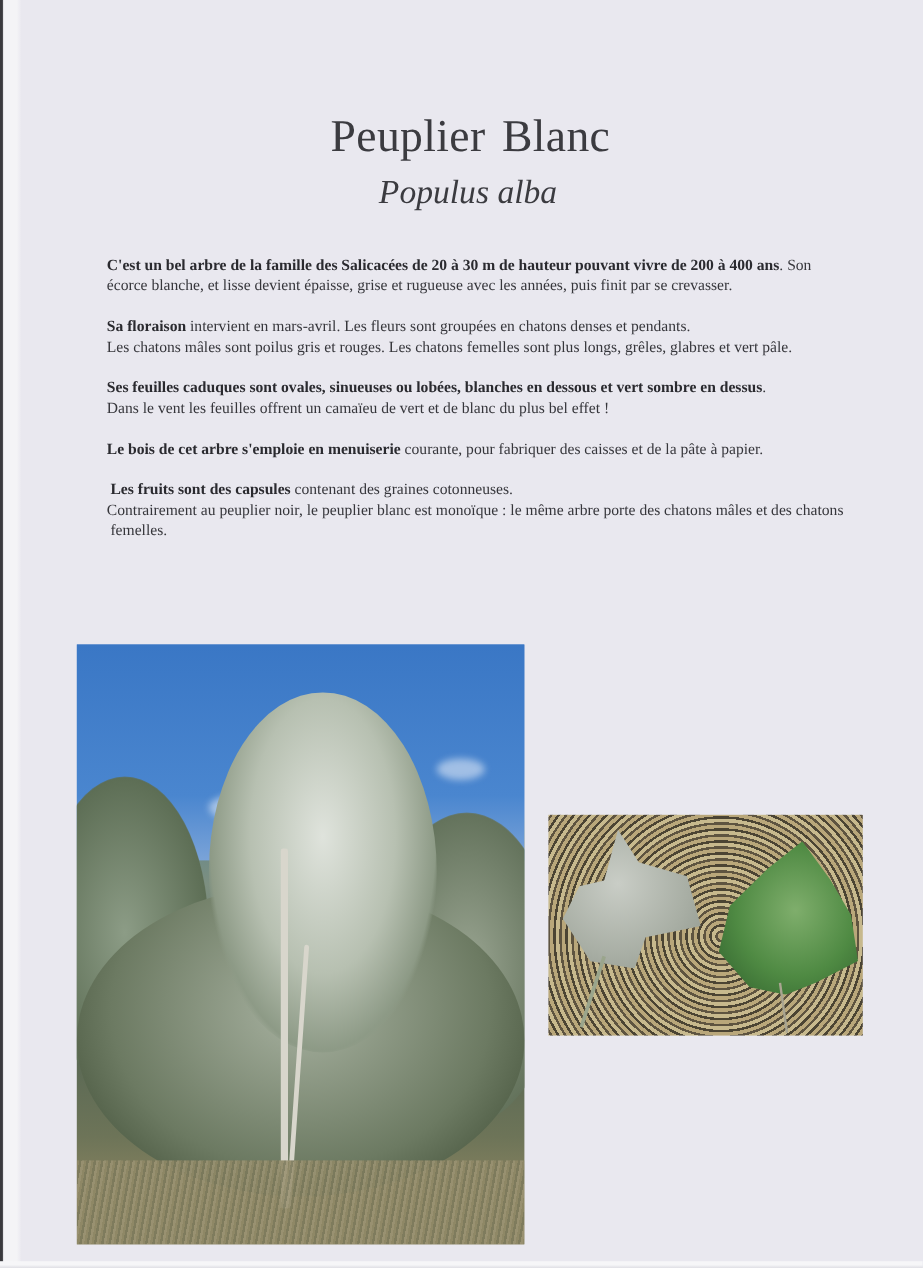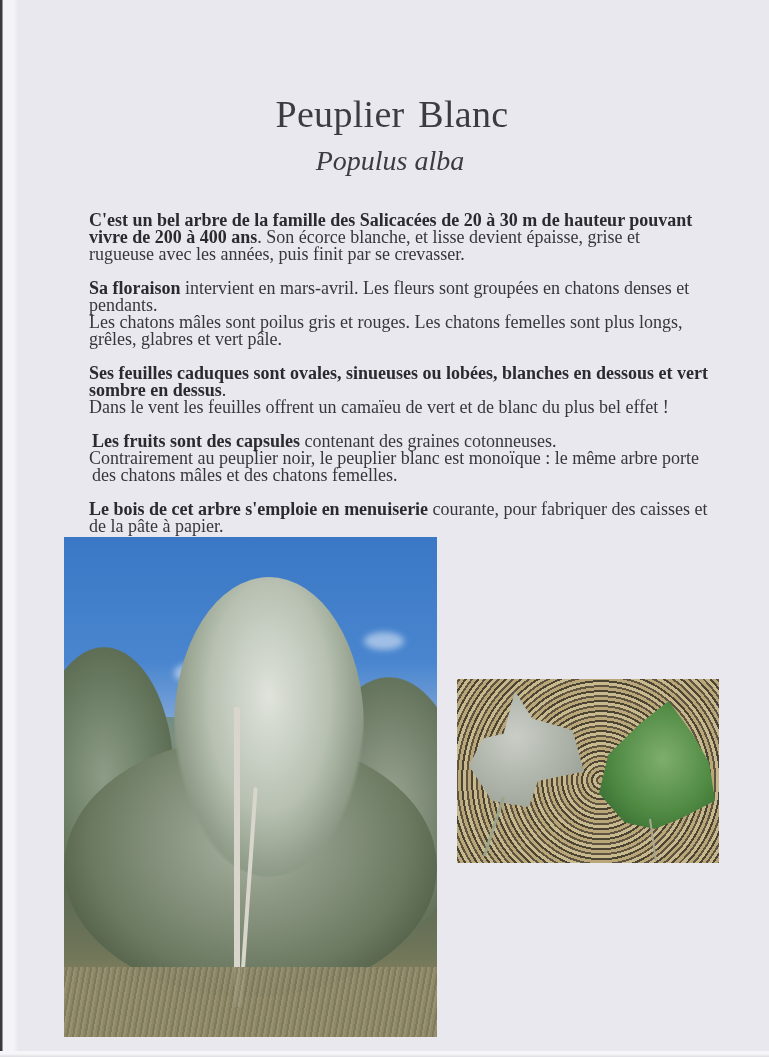--- a/index.html
+++ b/index.html
@@ -44,21 +44,21 @@
       text-align: center;
       font-size: 28px;
       font-style: italic;
       color: #3b3b40;
     }
     .body-text {
       position: absolute;
       left: 89px;
       top: 212px;
       width: 620px;
-      font-size: 18px;
+      font-size: 13px;
       line-height: 17px;
       color: #36363b;
     }
     .para { margin: 0 0 17px 0; }
     .para b { font-weight: bold; color: #2a2a2f; }
     .indent { padding-left: 3px; }
 
     
     .tree-photo {
       position: absolute;
@@ -136,26 +136,26 @@
     <b>C'est un bel arbre  de la famille des Salicacées  de 20 à 30 m de hauteur pouvant vivre de 200 à 400 ans</b><span>. Son écorce blanche, et lisse devient épaisse, grise et rugueuse avec les années, puis finit par se crevasser.</span>
   </p>
   <p class="para">
     <b>Sa floraison</b><span> intervient en mars-avril. Les fleurs sont groupées en chatons denses et pendants.</span><br>
     <span>Les chatons mâles sont poilus gris et rouges. Les chatons femelles sont plus longs, grêles, glabres et vert pâle.</span>
   </p>
   <p class="para">
     <b>Ses feuilles caduques sont ovales, sinueuses ou lobées, blanches en dessous et vert sombre en dessus</b><span>.</span><br>
     <span>Dans le vent les feuilles offrent un camaïeu de vert et de blanc du plus bel effet !</span>
   </p>
+  <p class="para">
+    <b>Le bois de cet arbre s'emploie en menuiserie</b><span> courante, pour fabriquer des caisses et de la pâte à papier.</span>
+  </p>
   <p class="para indent">
     <b>Les fruits sont des capsules</b><span> contenant des graines cotonneuses.</span><br>
     <span style="margin-left:-3px">Contrairement au peuplier noir, le peuplier blanc est monoïque : le même arbre porte des chatons mâles et des chatons femelles.</span>
-  </p>
-  <p class="para">
-    <b>Le bois de cet arbre s'emploie en menuiserie</b><span> courante, pour fabriquer des caisses et de la pâte à papier.</span>
   </p>
 </div>
 
 <div class="tree-photo" title="Peuplier blanc tree in bloom against blue sky">
   <div class="sky"></div>
   <div class="cloud" style="left:300px;top:95px;width:40px;height:18px;"></div>
   <div class="cloud" style="left:110px;top:125px;width:50px;height:22px;"></div>
   <div class="cloud" style="left:320px;top:165px;width:50px;height:20px;"></div>
 
   <div class="foliage" style="left:-30px;top:110px;width:140px;height:260px;background:radial-gradient(ellipse,#8c9c86,#5d6e55 70%,transparent 72%);"></div>

